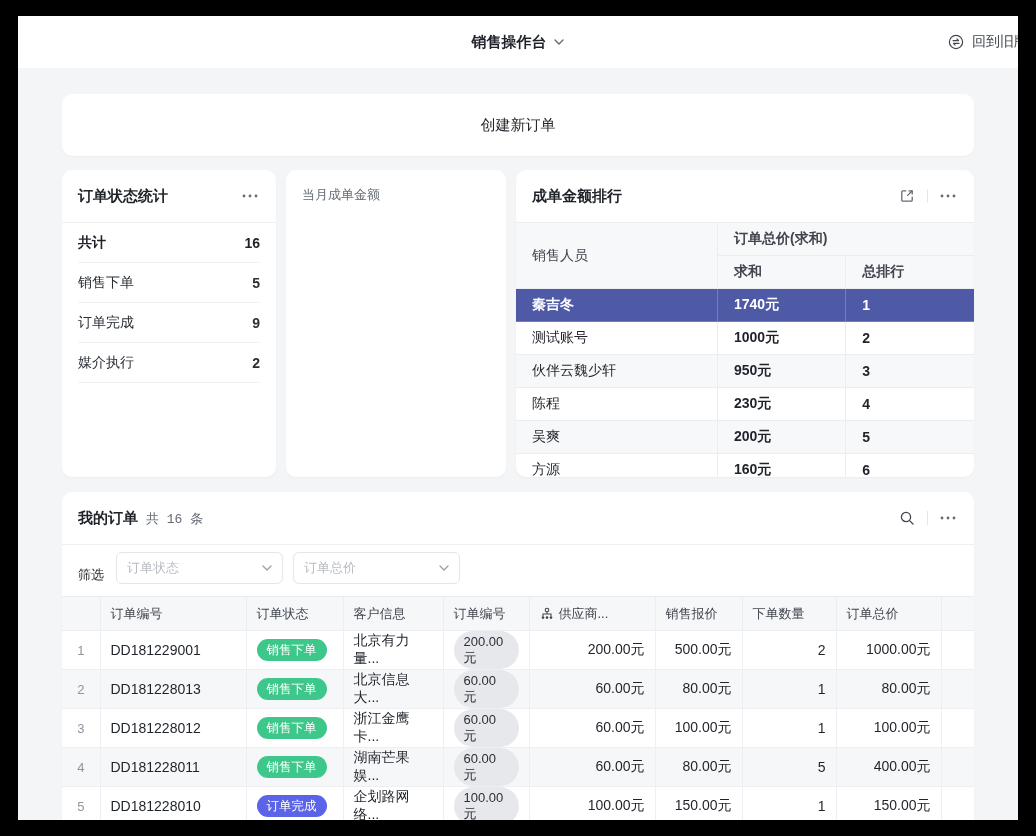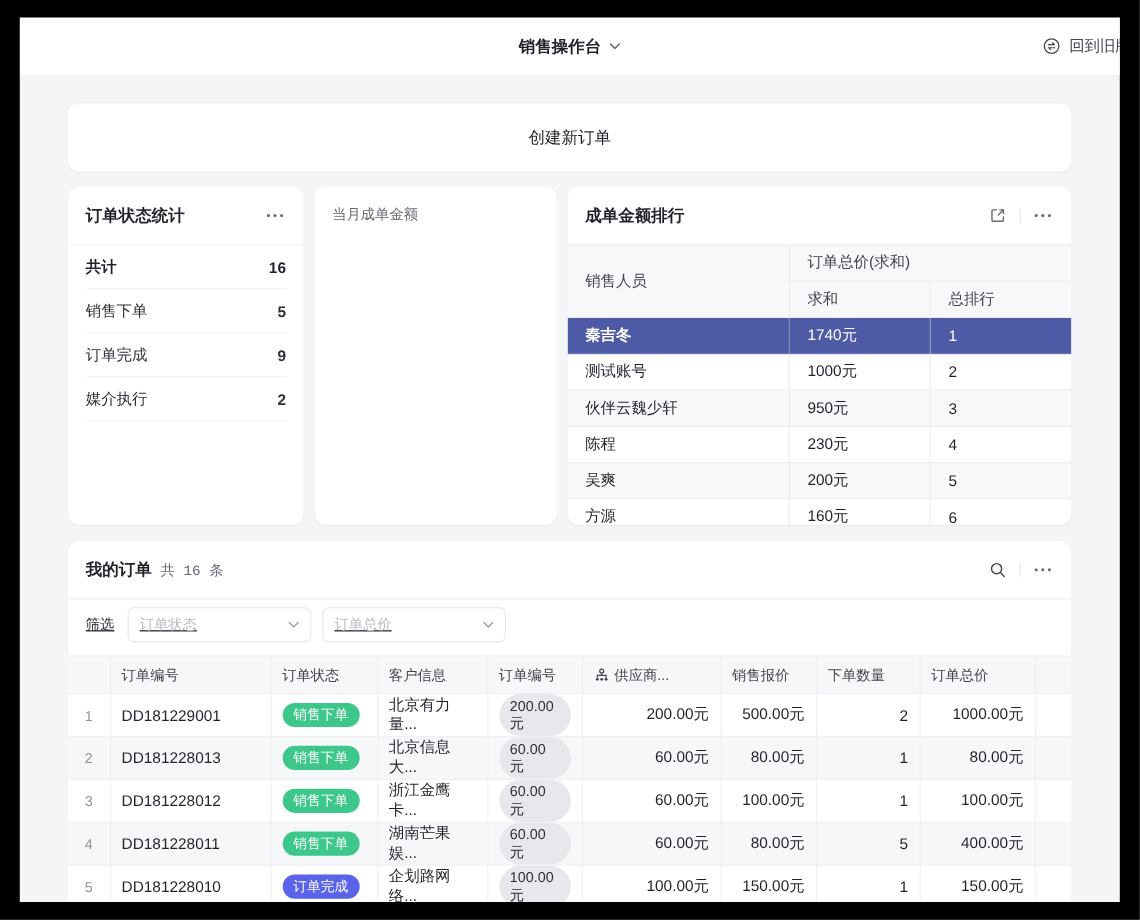--- a/index.html
+++ b/index.html
@@ -37,30 +37,30 @@
 
   
   .amount-label { font-size:13px; color:#646a73; }
   .amount-value { margin-top:4px; font-size:33px; font-weight:700; color:#15181d; letter-spacing:-0.5px; }
 
   
   table { border-collapse:collapse; width:100%; table-layout:fixed; }
   .rank-table { font-size:14px; color:#1f2329; }
   .rank-table th, .rank-table td { font-weight:400; text-align:left; padding:0 16px; height:33px; border:1px solid #ebedf0; border-left:none; border-right:none; }
   .rank-table th { background:#f7f8fa; color:#41464e; }
-  .rank-table .vsep { border-left:1px solid #ebedf0; }
+  .rank-table .vsep { border-left:1px solid #ebedf0;font-weight:bold; }
   .rank-table tr.sel td { color:#fff; border-color:rgba(255,255,255,0.22); }
   .rank-table tr.sel td:first-child { font-weight:600; }
   .rank-table tr.shade td { background:#f7f8fa; }
 
   
   .orders-card { margin-top:15px; min-height:400px; overflow:hidden; }
   .orders-title-wrap { display:flex; align-items:baseline; gap:8px; }
   .orders-count { font-size:13px; color:#646a73; }
-  .filter-row { display:flex; align-items:center; gap:10px; padding:7px 16px 12px;text-decoration:underline; }
+  .filter-row { display:flex; align-items:flex-end; gap:10px; padding:7px 16px 12px; }
   .filter-label { font-size:13px; color:#1f2329; margin-right:2px; }
   .select { width:167px; height:32px; border:1px solid #e5e6eb; border-radius:6px; background:#fff; display:flex; align-items:center; justify-content:space-between; padding:0 10px; font-size:13px; color:#b8bcc2; cursor:pointer; }
 
   .orders-table { font-size:14px; color:#1f2329; }
   .orders-table th { height:34px; background:#f6f7f9; font-size:13px; font-weight:400; color:#41464e; text-align:left; padding:0 10px; border:1px solid #ebedf0; border-top:1px solid #ebedf0;margin-top:20px; }
   .orders-table td { height:33px; padding:0 10px; border:1px solid #edeff2; background:#fff; }
   .orders-table tr.stripe td { background:#f6f7f9; }
   .orders-table th:first-child, .orders-table td:first-child { border-left:none; }
   .orders-table th:last-child, .orders-table td:last-child { border-right:none; }
   .orders-table td.num { color:#8f959e; font-size:13px; text-align:center; padding:0 4px; }

